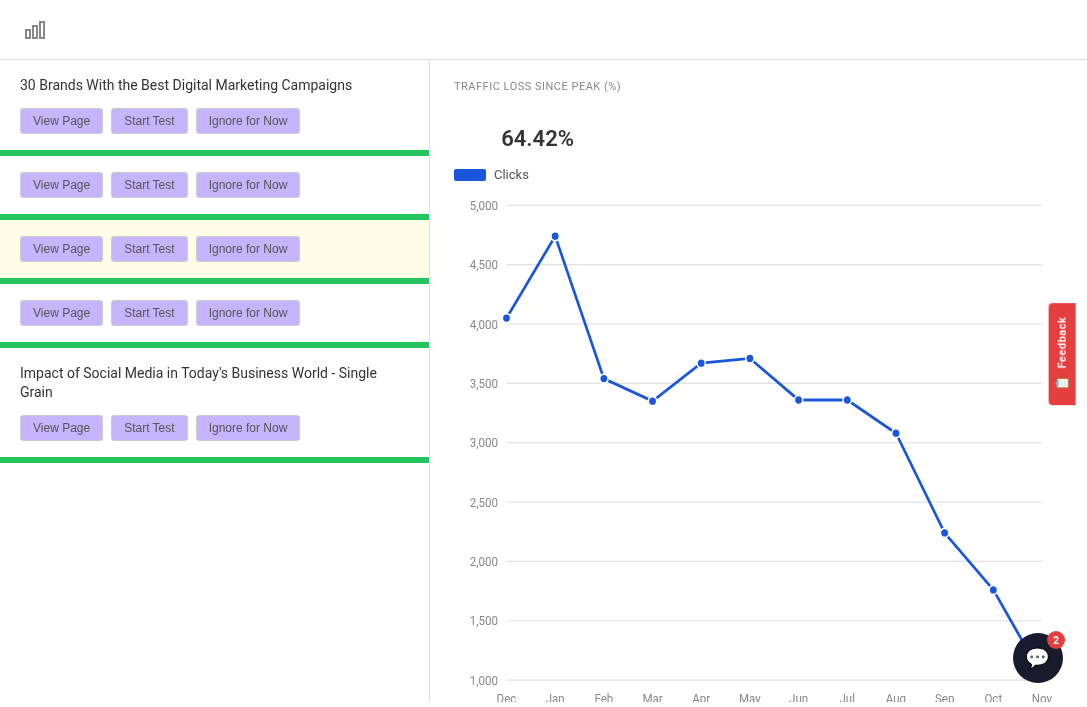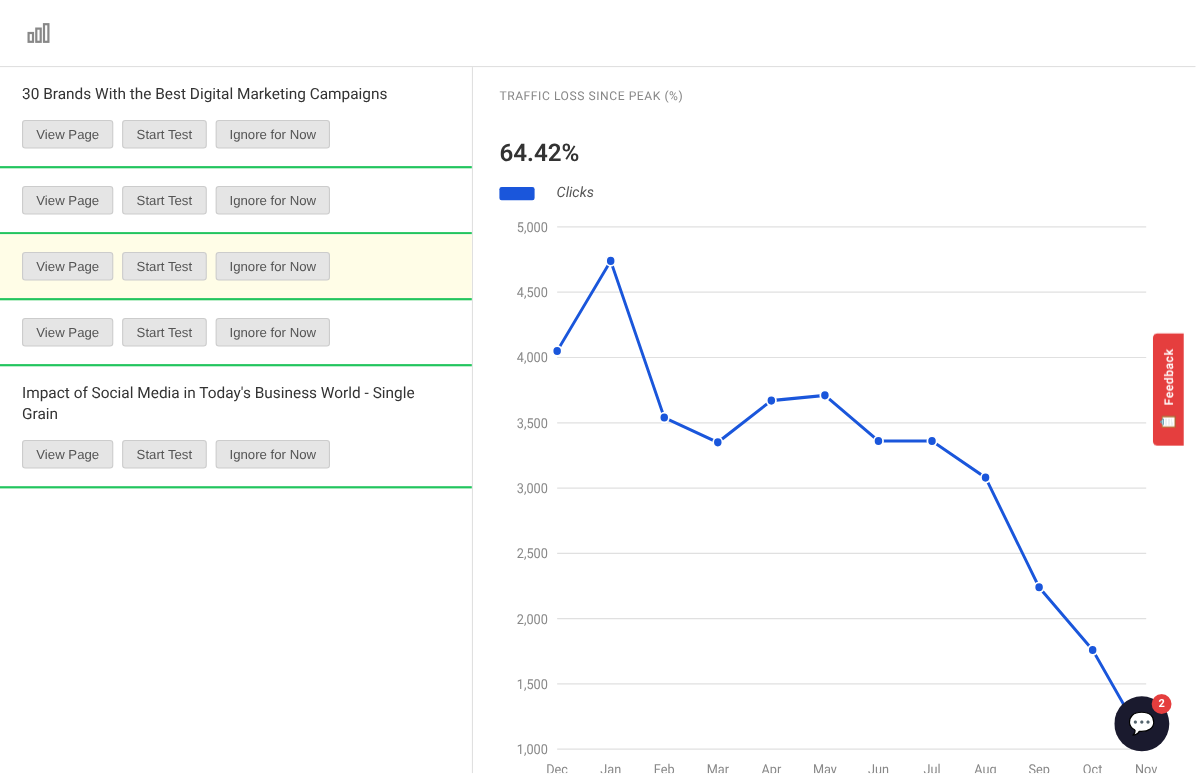--- a/index.html
+++ b/index.html
@@ -30,77 +30,77 @@
 
     .left-panel {
       width: 430px;
       min-width: 430px;
       border-right: 1px solid #e0e0e0;
       overflow-y: auto;
     }
 
     .article-item {
       padding: 16px 20px;
-      border-bottom: 2px solid #22c55e;
+      border-bottom: 6px solid #22c55e;
     }
     .article-item.highlighted {
       background: #fffde7;
     }
     .article-title {
       font-size: 14px;
       color: #333;
       margin-bottom: 12px;
       line-height: 1.4;
     }
     .article-buttons {
       display: flex;
       gap: 8px;
     }
     .btn {
       padding: 5px 12px;
       font-size: 12px;
       border-radius: 3px;
       cursor: pointer;
       border: 1px solid #ccc;
-      background: #e5e5e5;
+      background: #c4b5fd;
       color: #555;
     }
 
     .right-panel {
       flex: 1;
       padding: 20px 24px;
       overflow: hidden;
       position: relative;
     }
 
     .stats-row {
       display: flex;
       margin-bottom: 16px;
+      text-align: center;
     }
     .stat-block {}
     .stat-label {
       font-size: 11px;
       color: #888;
       text-transform: uppercase;
       letter-spacing: 0.5px;
       margin-bottom: 4px;
     }
     .stat-value {
       font-size: 22px;
       font-weight: 600;
       color: #333;
       margin-top: 33px;
     }
 
     .legend {
       display: flex;
       align-items: center;
-      gap: 20px;
+      gap: 8px;
       margin-bottom: 12px;
-      font-style: italic;
     }
     .legend-color {
       width: 32px;
       height: 12px;
       background: #1a56db;
       border-radius: 2px;
     }
     .legend-label {
       font-size: 13px;
       color: #555;

